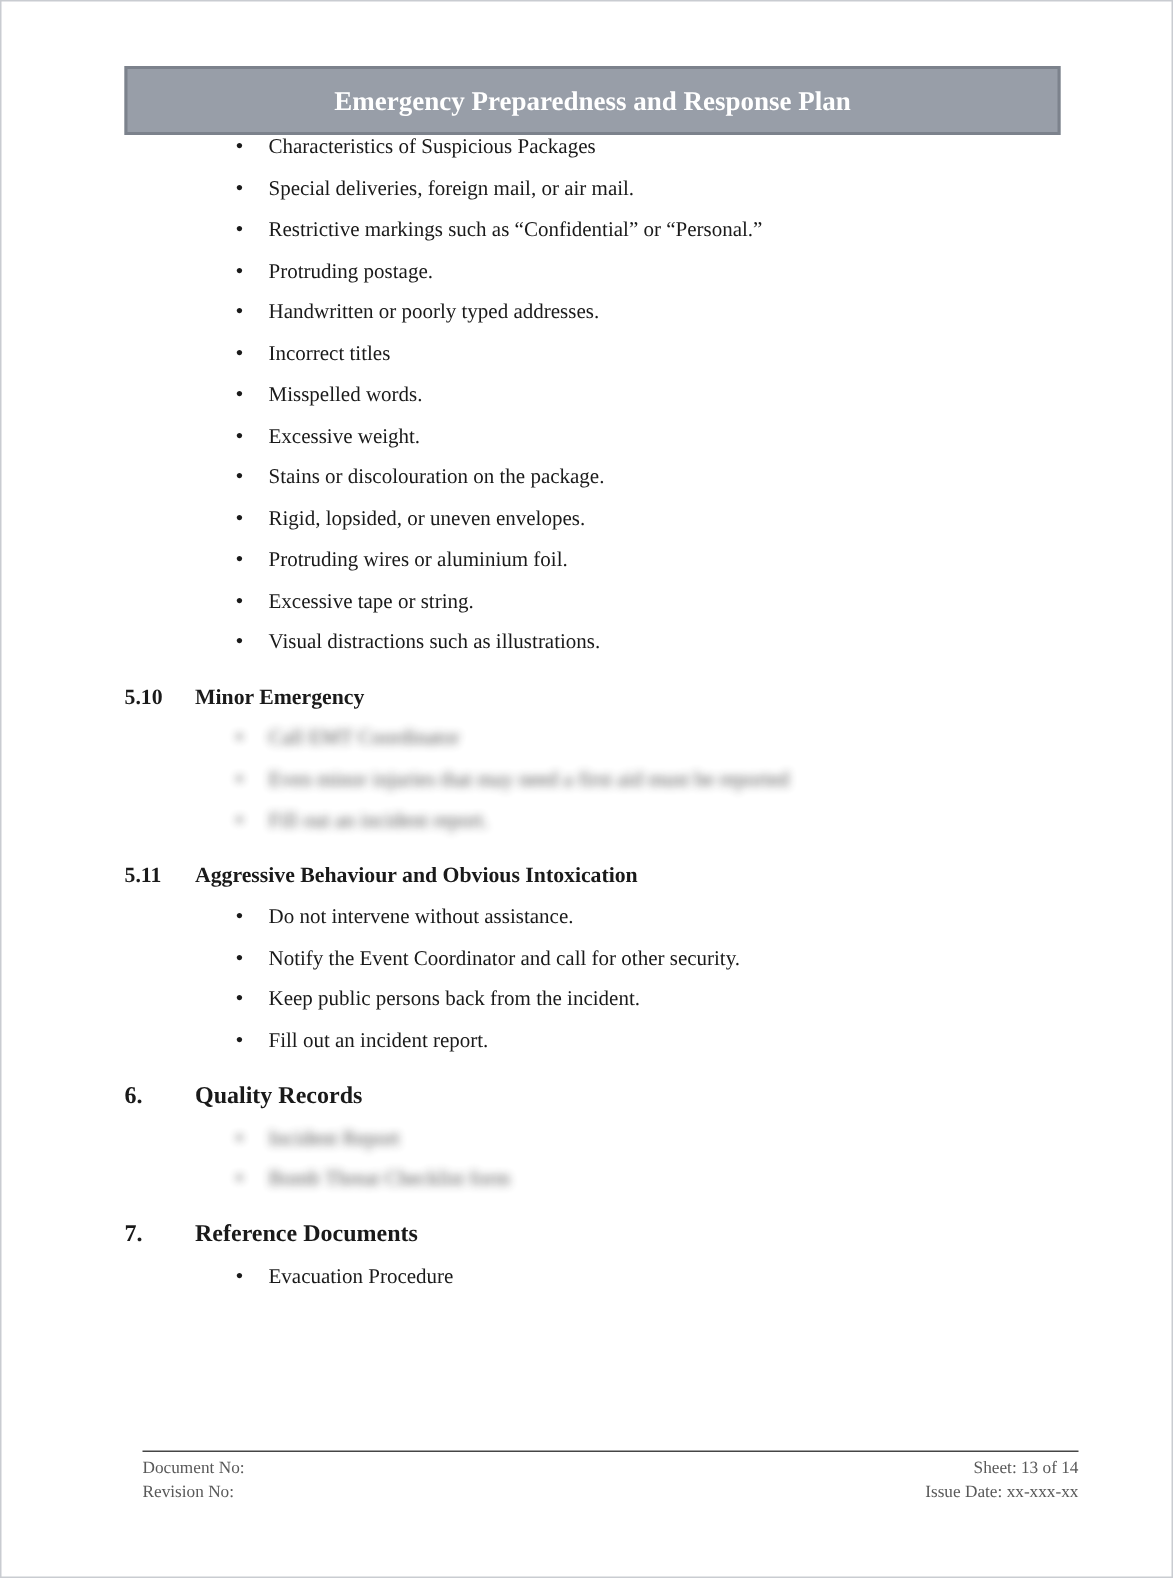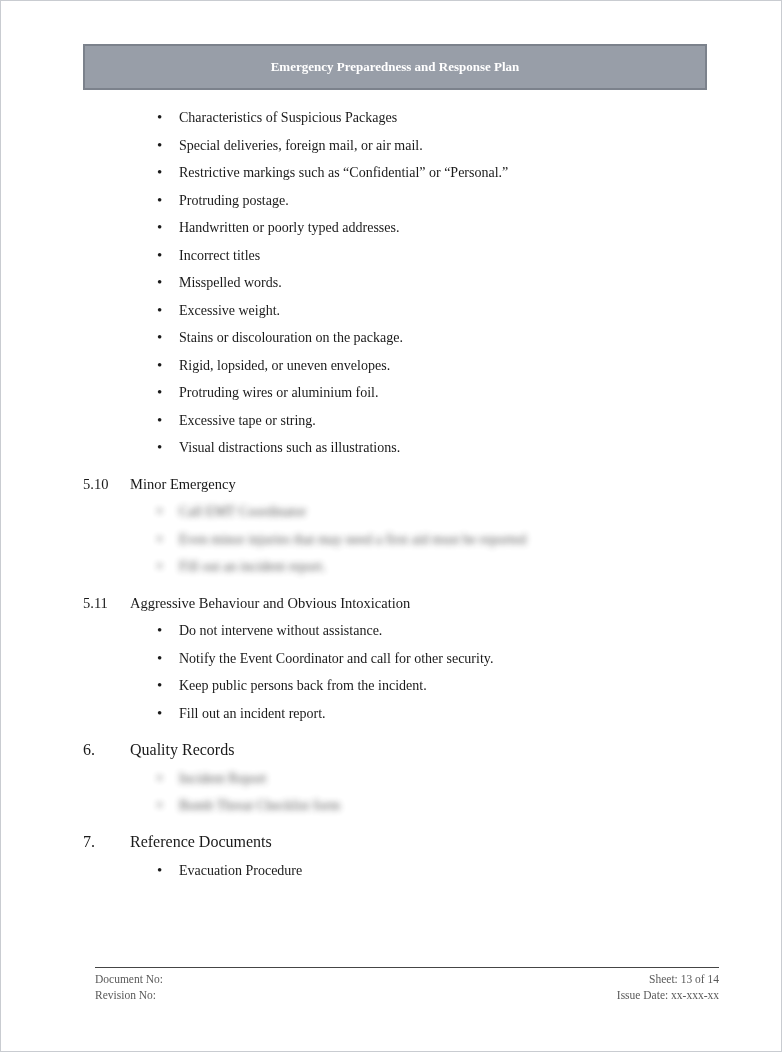--- a/index.html
+++ b/index.html
@@ -21,21 +21,21 @@
     top: 43px;
     width: 624px;
     height: 46px;
     box-sizing: border-box;
     border: 2px solid #7c828c;
     background: #989ea8;
     display: flex;
     align-items: center;
     justify-content: center;
     font-weight: bold;
-    font-size: 13px;
+    font-size: 18px;
     color: #ffffff;
   }
 
   .content {
     position: absolute;
     left: 82px;
     top: 89px;
     width: 624px;
   }
 
@@ -52,25 +52,25 @@
     margin-bottom: 9.5px;
   }
   ul.blist li::before {
     content: "\2022";
     position: absolute;
     left: 74px;
     top: -1px;
     font-size: 15px;
   }
 
-  ul.intro { margin-top: 19px; }
+  ul.intro { }
 
   .section-head {
     display: flex;
-    font-weight: normal;
+    font-weight: bold;
     margin-bottom: 9px;
     align-items: flex-end;
   }
   .sec-num { width: 47px; flex: none; }
   .h2 { font-size: 14.5px; line-height: 20px; margin-top: 17px; }
   .h1 { font-size: 16px;   line-height: 22px; margin-top: 16px; }
 
   .blur {
     filter: blur(3px);
     opacity: 0.8;

